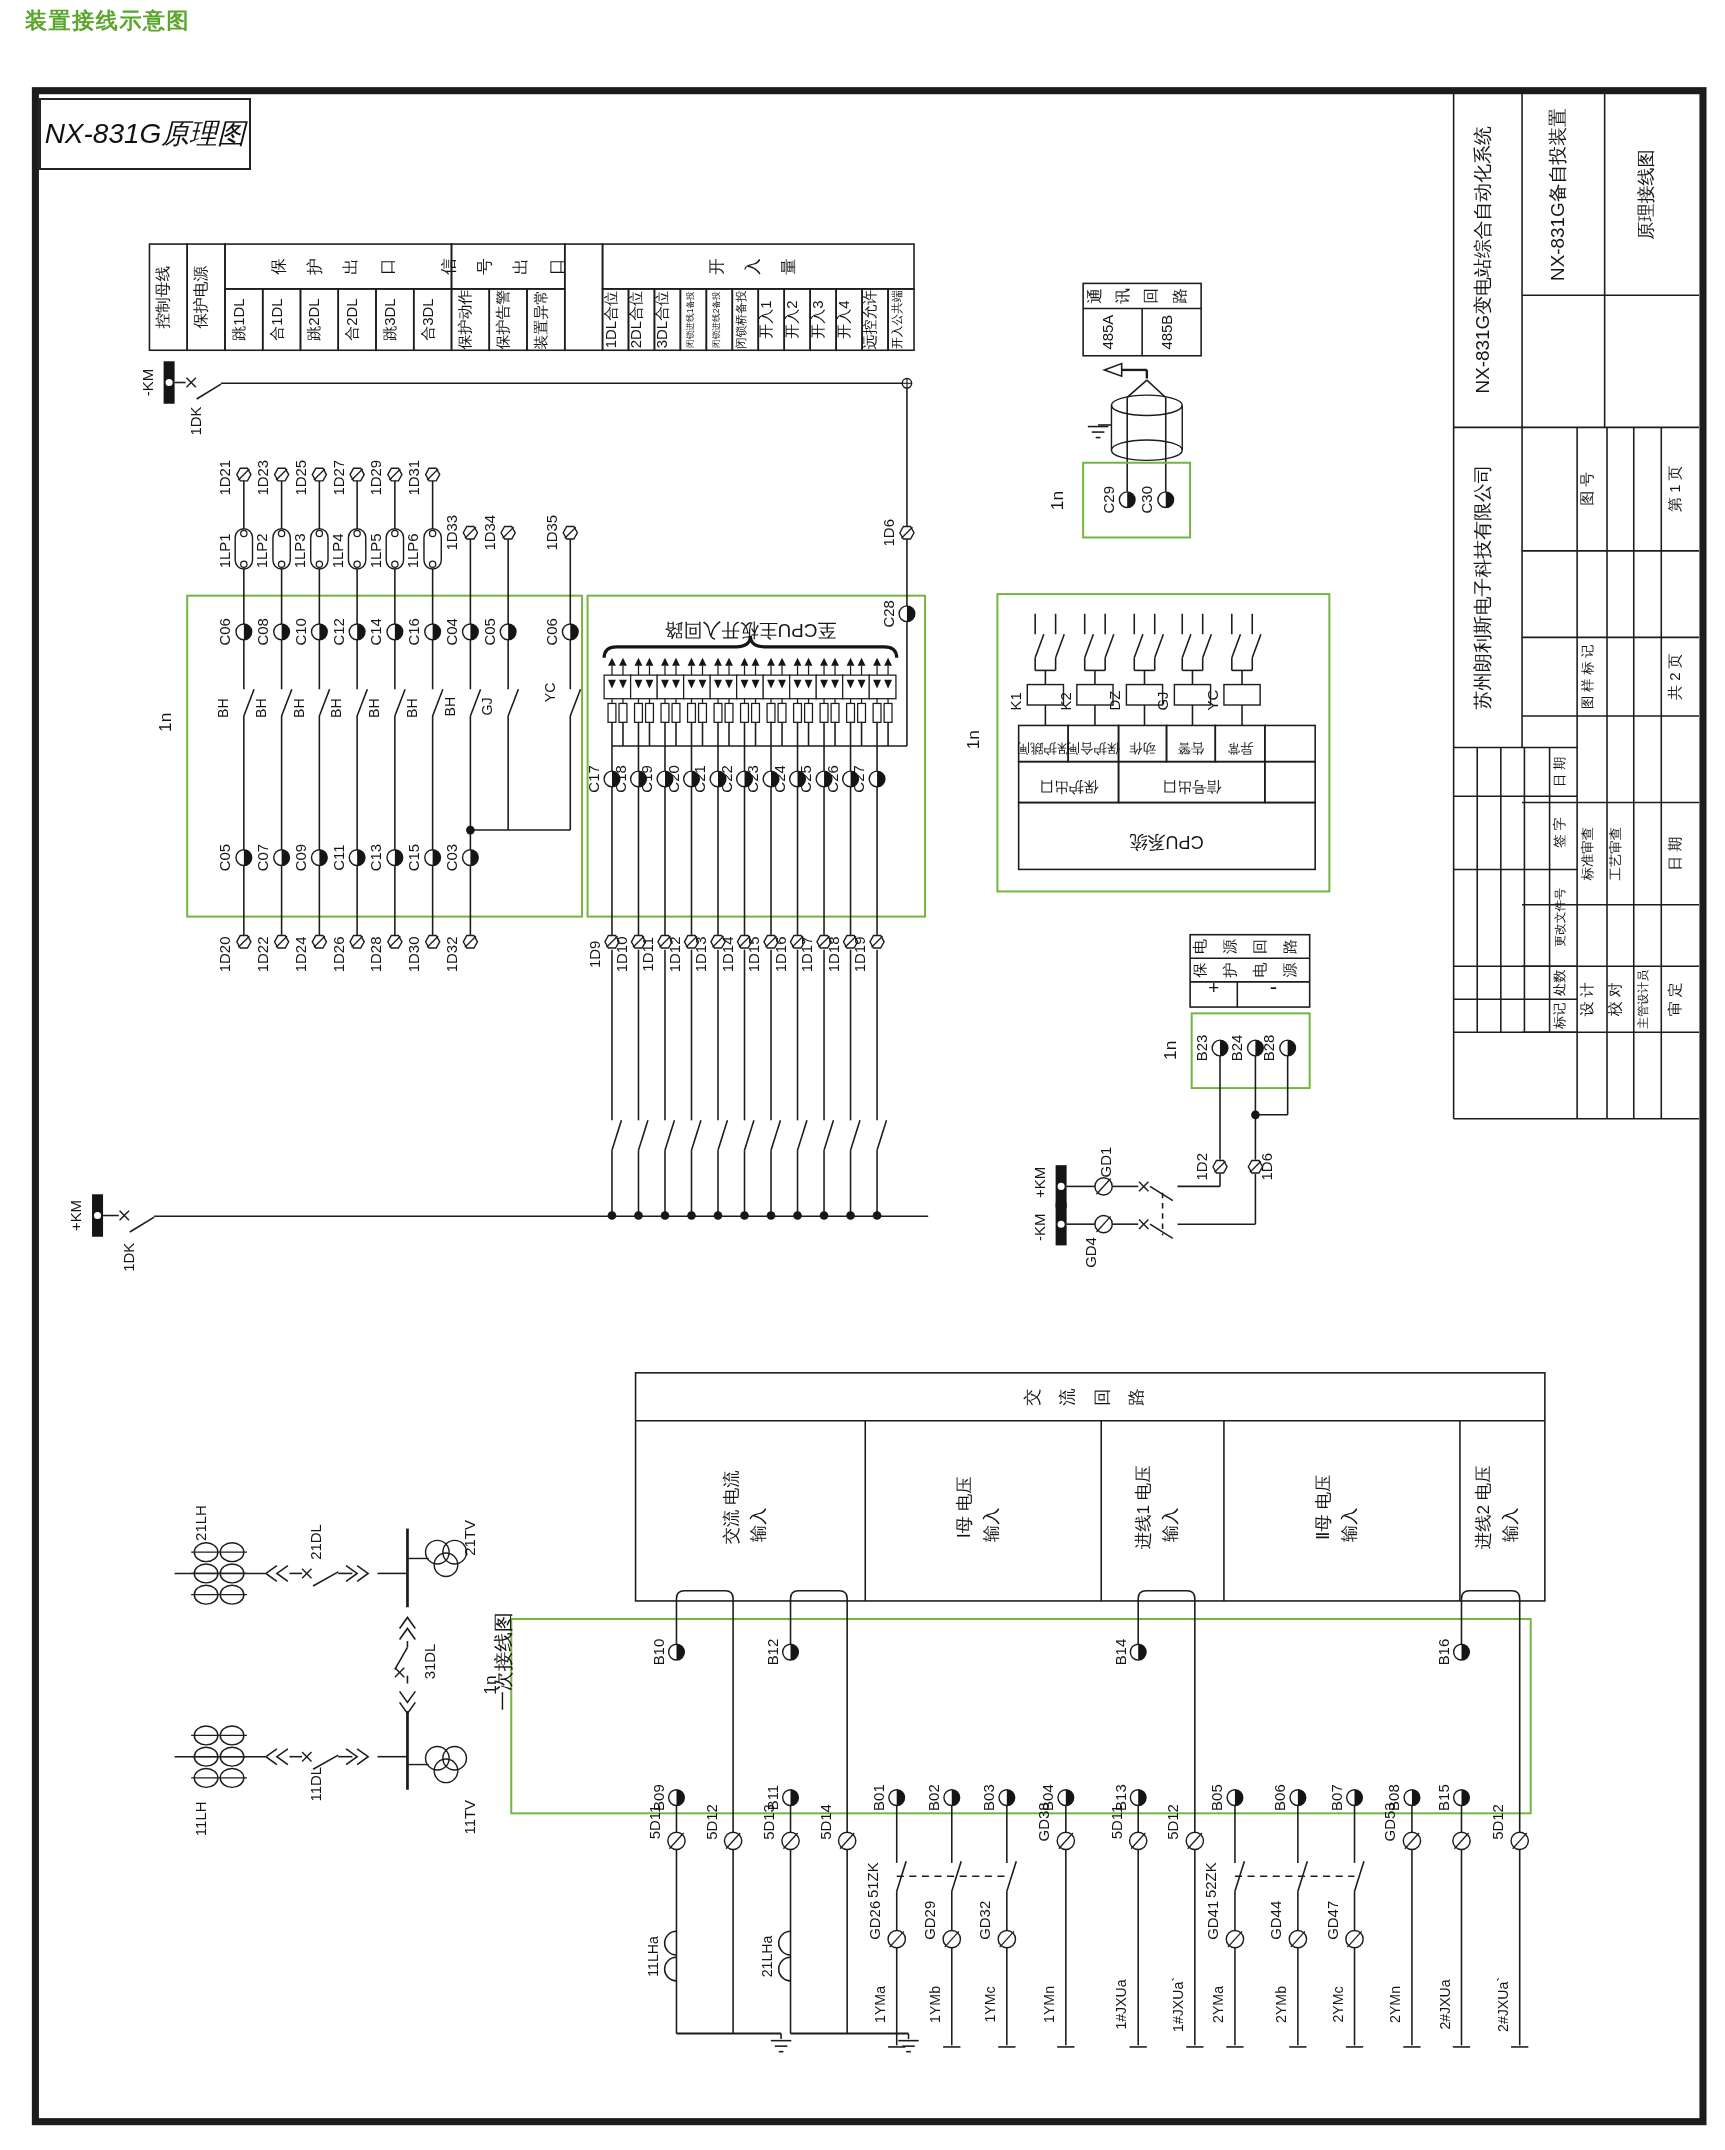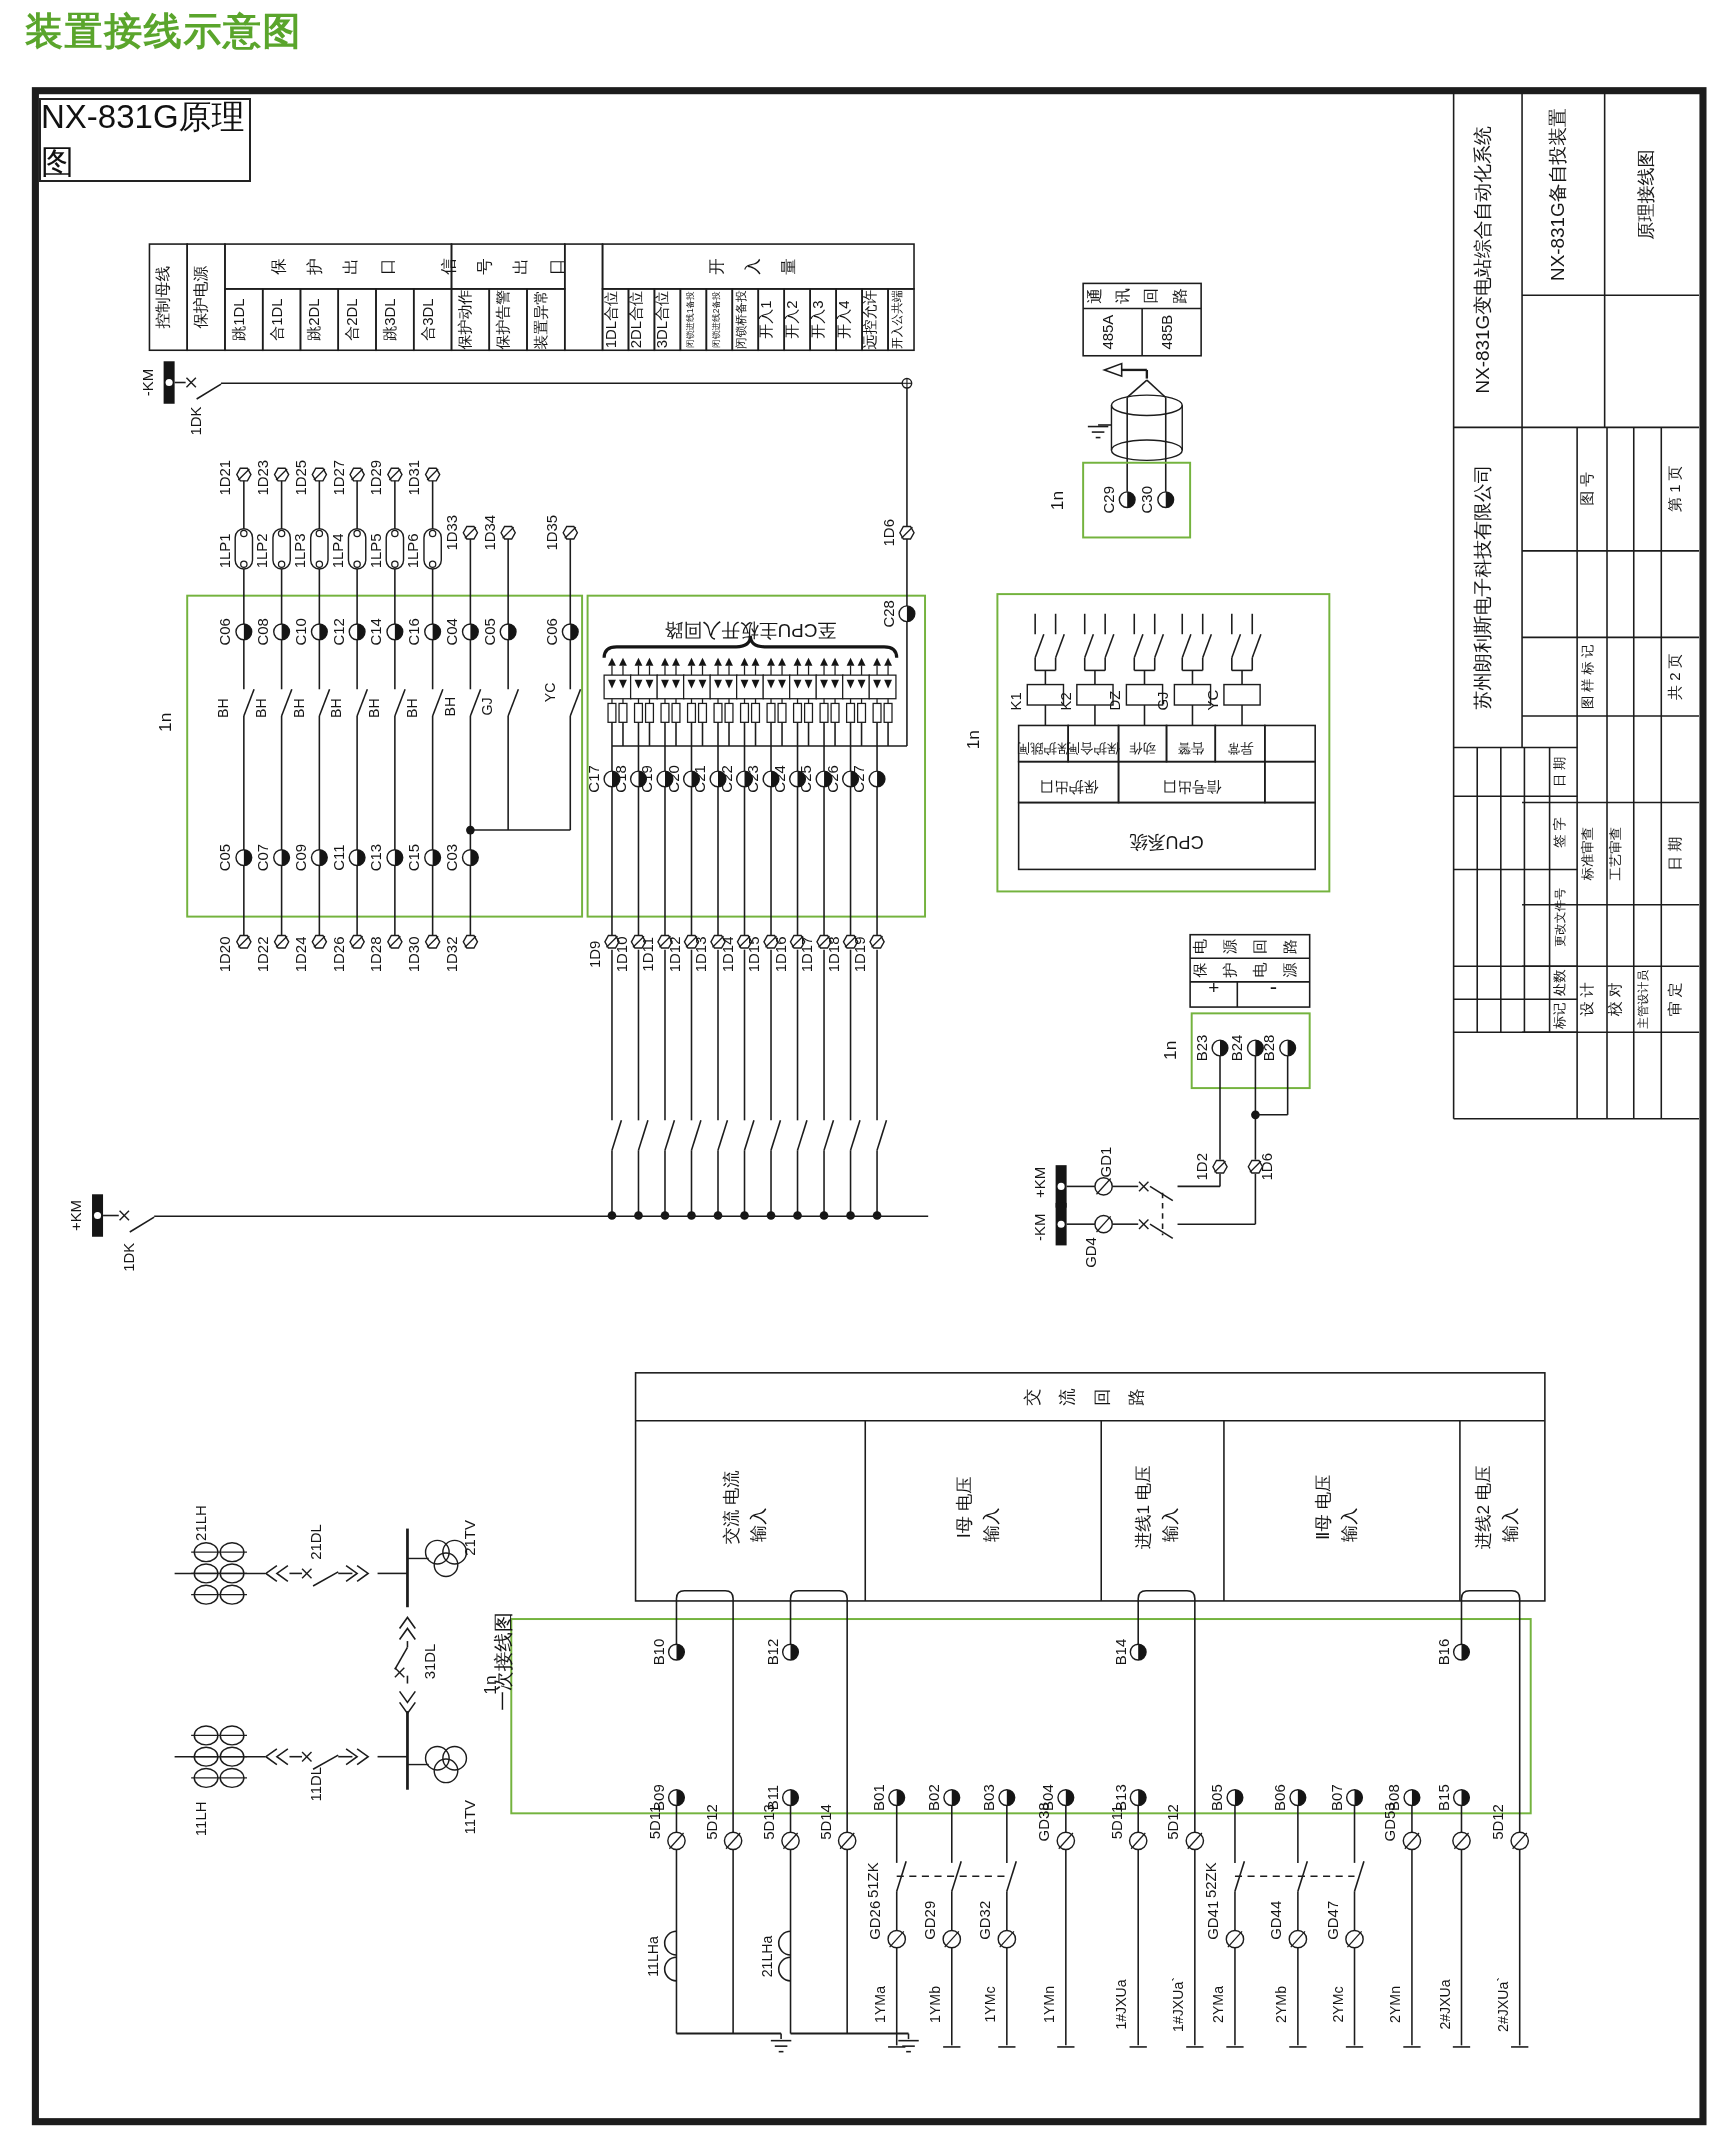--- a/index.html
+++ b/index.html
@@ -1,20 +1,20 @@
 <!DOCTYPE html>
 <html style="font-size:12.6px"><head>
 <meta charset="utf-8">
 <style>
   html,body{margin:0;padding:0;background:#fff;}
   body{font-family:"Liberation Sans","DejaVu Sans",sans-serif;}
   #page{position:relative;width:1725px;height:2151px;background:#fff;overflow:hidden;}
-  #heading{position:absolute;left:25px;top:6.3px;font-size:38px;font-weight:bold;color:#5aa52c;letter-spacing:1.6px;}
-  #dwg-title{position:absolute;left:39px;top:98px;width:212px;height:84px;border:2.4px solid #222;
-             display:flex;align-items:center;justify-content:center;font-size:33px;color:#111;background:#fff;box-sizing:border-box;}
+  #heading{position:absolute;left:25px;top:6.3px;font-size:22px;font-weight:bold;color:#5aa52c;letter-spacing:1.6px;}
+  #dwg-title{position:absolute;left:39px;top:98px;width:212px;height:72px;border:2.4px solid #222;
+             display:flex;align-items:center;justify-content:center;font-size:28px;color:#111;background:#fff;box-sizing:border-box;font-style:italic;}
   svg{position:absolute;left:0;top:0;}
   text{fill:#151515;}
 </style>
 </head>
 <body>
 
 <div id="page">
   <div id="heading">装置接线示意图</div>
   <svg id="cv" width="1725" height="2151" viewBox="0 0 2193 2734">
       <rect x="45" y="115" width="2120" height="2582" fill="none" stroke="#1c1c1c" stroke-width="9"></rect>

